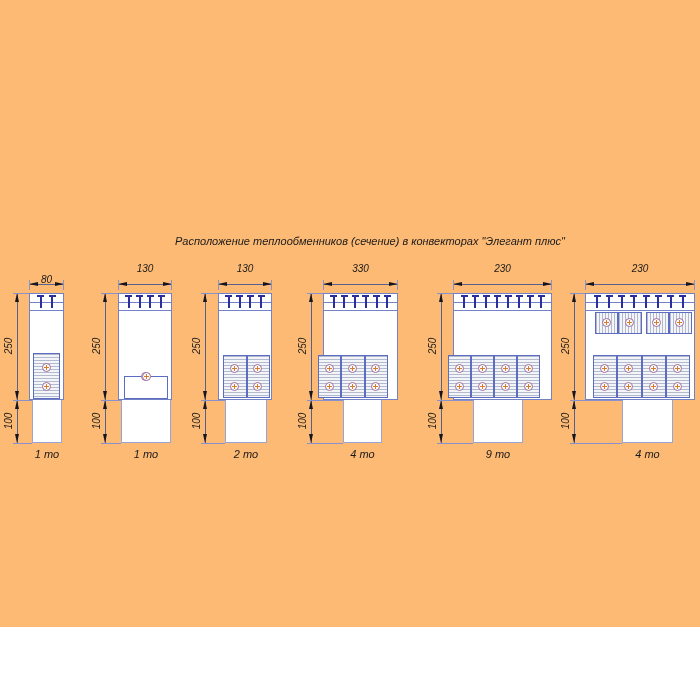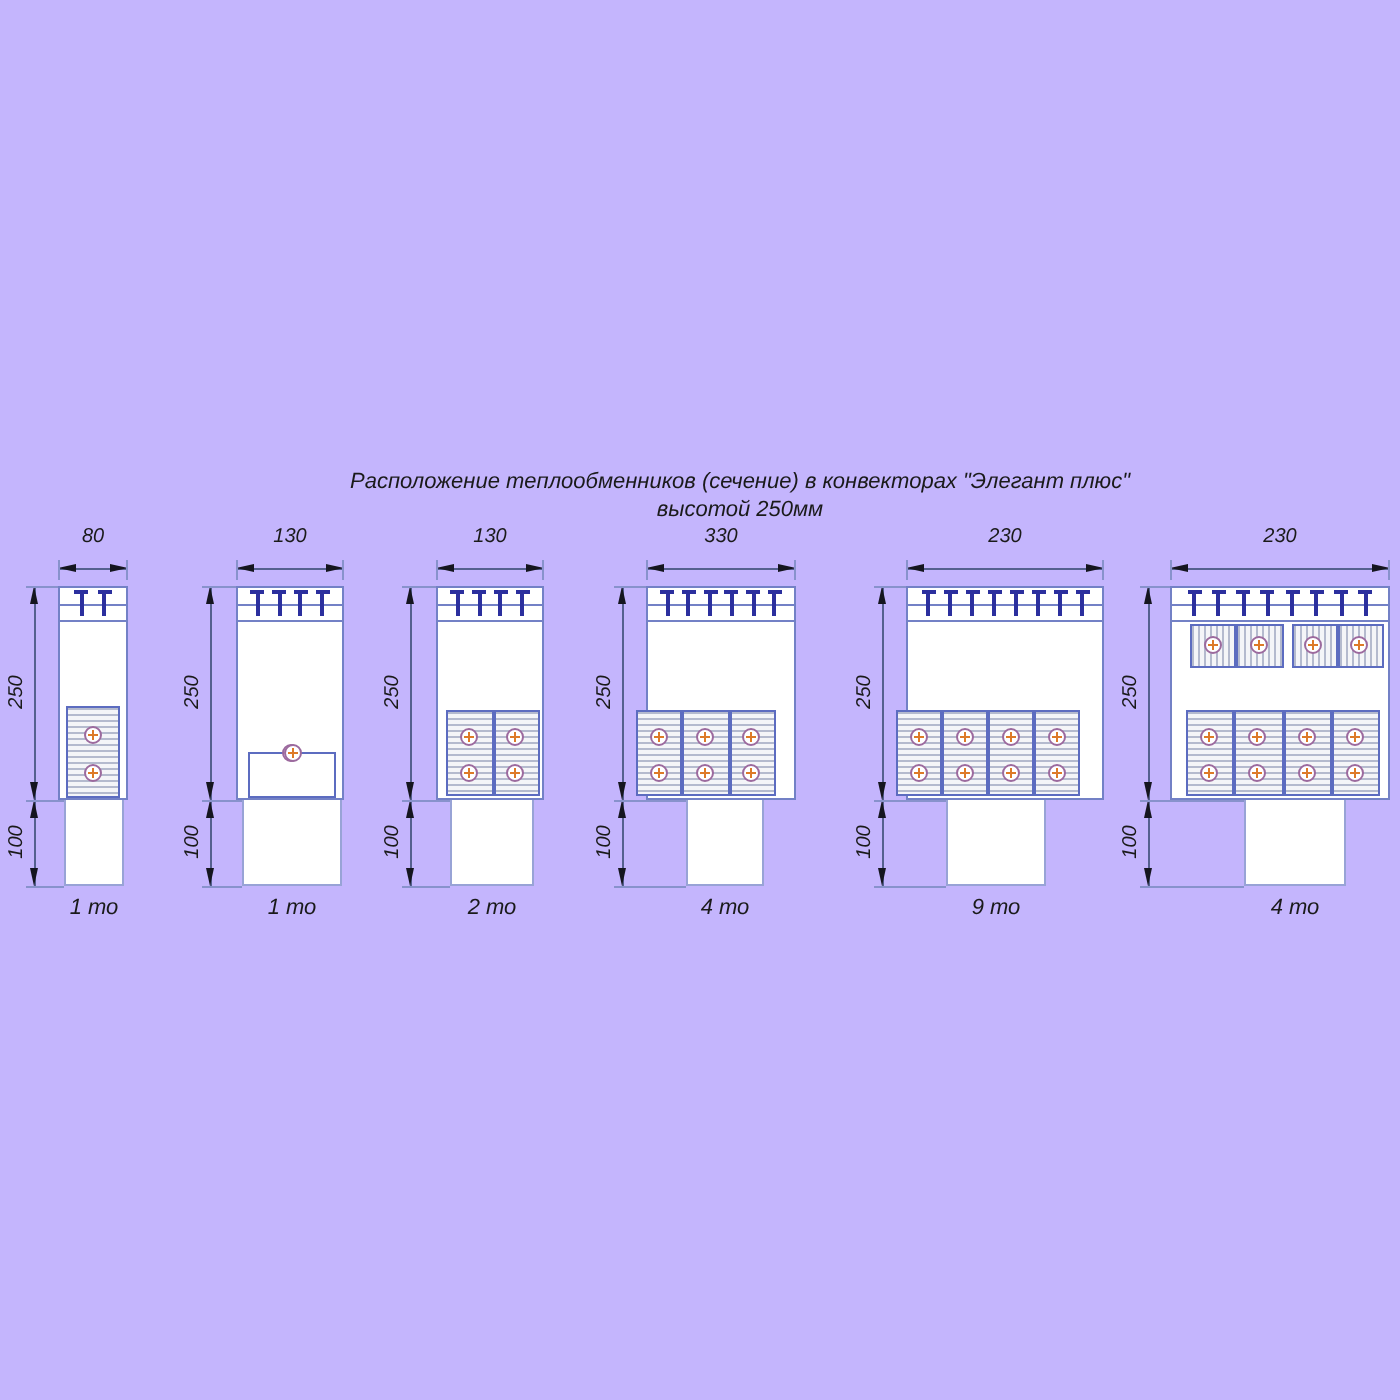--- a/index.html
+++ b/index.html
@@ -1,16 +1,16 @@
 <!DOCTYPE html>
 <html><head>
 <meta charset="utf-8">
 <style>
   html,body{margin:0;padding:0;background:#fff;}
-  #stage{position:relative;width:700px;height:700px;background:#c4b5fd;overflow:hidden;
+  #stage{position:relative;width:700px;height:627px;background:#fdba74;overflow:hidden;
          font-family:"Liberation Sans",sans-serif;}
   .title{position:absolute;left:40px;top:234px;width:660px;text-align:center;
          font-style:italic;font-size:11px;line-height:14px;color:#1a1a1a;}
   
   .dline{position:absolute;background:#55608f;height:1px;}
   .vdline{position:absolute;background:#55608f;width:1px;}
   .eline{position:absolute;background:#8892cc;}
   .casing{position:absolute;border:1px solid #7381c6;background:#fff;box-sizing:border-box;}
   .bline{position:absolute;height:1px;background:#7381c6;}
   .duct{position:absolute;border:1px solid #98a3d6;border-top:none;background:#fff;box-sizing:border-box;}
@@ -40,24 +40,23 @@
   .vtext{position:absolute;width:40px;height:12px;text-align:center;font-style:italic;font-size:10px;
          color:#1a1a1a;transform:rotate(-90deg);}
   .clabel{position:absolute;width:60px;text-align:center;font-style:italic;font-size:11px;color:#1a1a1a;}
 </style>
 </head>
 <body>
 
 <div id="stage">
   <div class="title">
     <div>Расположение теплообменников (сечение) в конвекторах "Элегант плюс"</div>
-    <div>высотой 250мм</div>
   </div>
   <div id="diagrams">
-      <div class="dimtext" style="left: 4px; top: 263px; width: 85px;">80</div>
+      <div class="dimtext" style="left: 4px; top: 274px; width: 85px;">80</div>
       <div class="dline" style="left: 29px; top: 284px; width: 35px;"></div>
       <div class="ar arl" style="left: 29px; top: 282px;"></div>
       <div class="ar arr" style="left: 55px; top: 282px;"></div>
       <div class="eline" style="left: 29px; top: 280px; width: 1px; height: 10px;"></div>
       <div class="eline" style="left: 63px; top: 280px; width: 1px; height: 10px;"></div>
       <div class="casing" style="left: 29px; top: 293px; width: 35px; height: 107px;"></div>
       <div class="bline" style="left: 29px; top: 302px; width: 35px;"></div>
       <div class="bline" style="left: 29px; top: 310px; width: 35px;"></div>
       <div class="tee" style="left: 37.1667px; top: 295px;">
         <div class="bar"></div>

